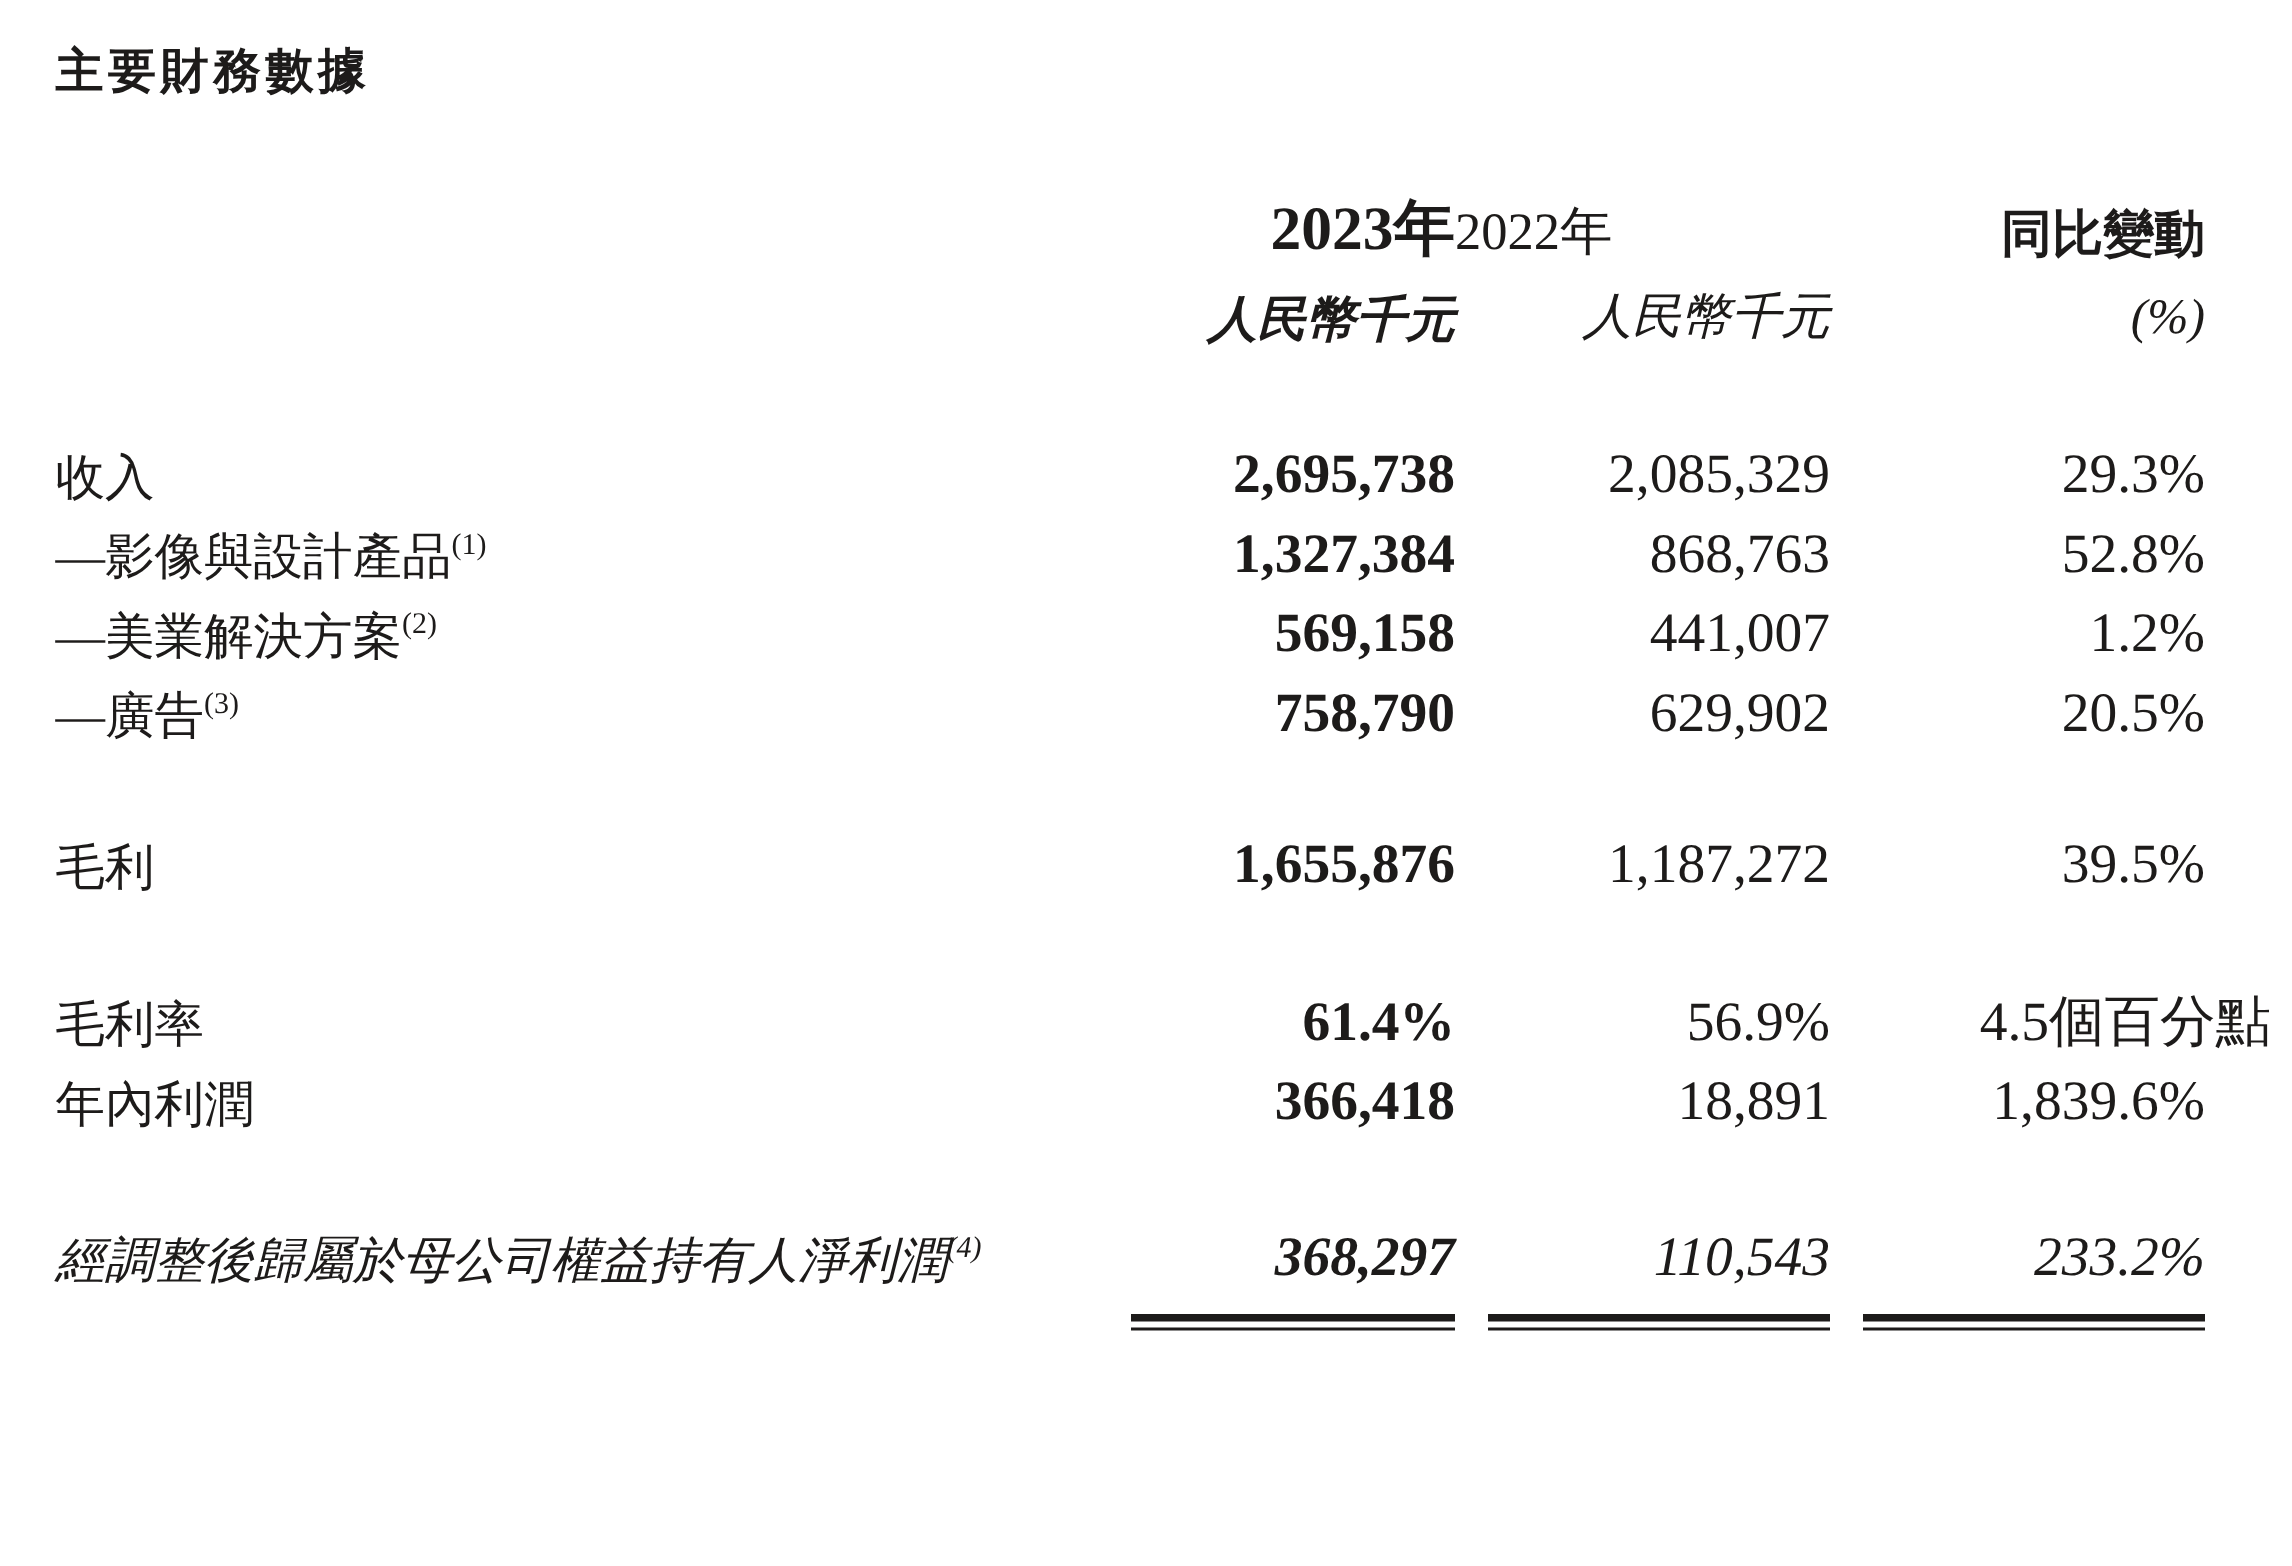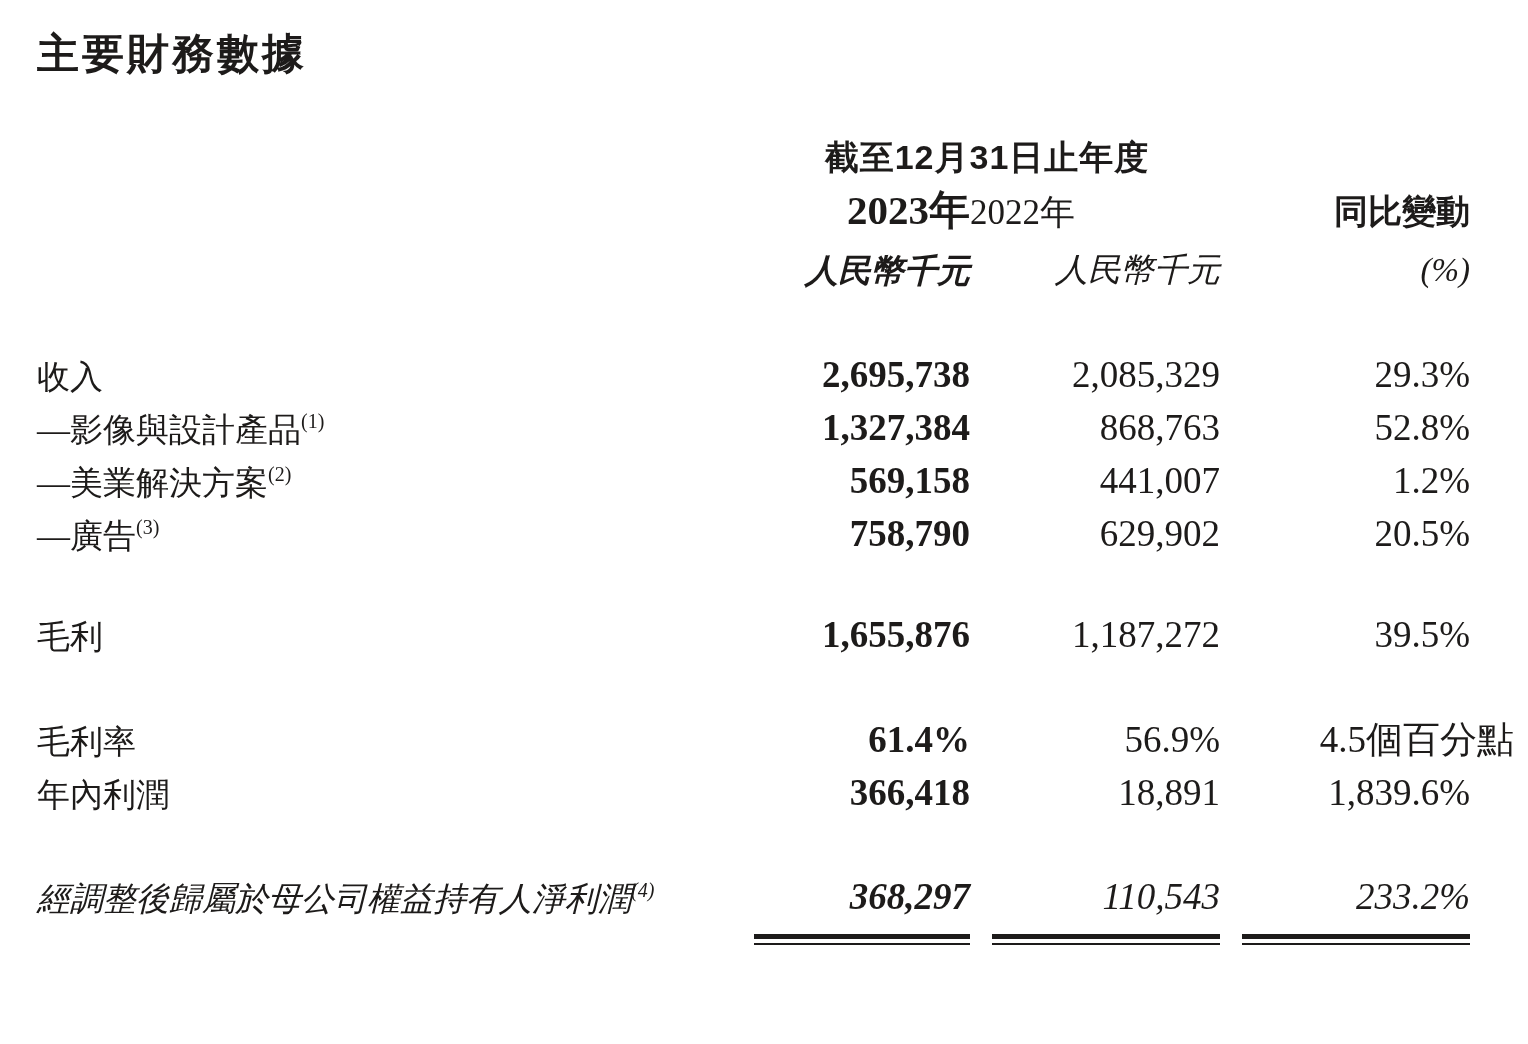--- a/index.html
+++ b/index.html
@@ -7,21 +7,21 @@
     width: 1528px; height: 1044px;
     background: #ffffff;
     color: #1d1b1a;
     font-family: "Liberation Serif", serif;
   }
   .page { position: relative; width: 1528px; height: 1044px; overflow: hidden; background: #fff; }
 
   .doc-title {
     position: absolute; left: 37px; top: 26px;
     font-family: "Liberation Sans", sans-serif;
-    font-weight: 700; font-size: 42px; letter-spacing: 3px;
+    font-weight: 700; font-size: 32px; letter-spacing: 3px;
   }
 
   table.fin {
     position: absolute; left: 37px; top: 130px;
     width: 1433px; border-collapse: collapse; table-layout: fixed;
   }
   table.fin td { padding: 0 0 12px 0; vertical-align: bottom; line-height: 1.08; overflow: visible; }
 
   
   tr.r-h1  { height: 58px; }
@@ -38,21 +38,21 @@
   .period-hdr {
     text-align: center;
     font-family: "Liberation Sans", sans-serif;
     font-weight: 700; font-size: 34px; letter-spacing: 1px;
     white-space: nowrap;
   }
   .year-bold { text-align: right; font-weight: 700; font-size: 41px; white-space: nowrap; }
   .year-reg  { text-align: left; font-size: 35px; white-space: nowrap; }
   .chg-hdr   {
     text-align: right;
-    font-family: Liberation Mono, monospace;
+    font-family: Liberation Sans, sans-serif;
     font-weight: 700; font-size: 34px; white-space: nowrap;
   }
   .unit-bold {
     text-align: right;
     font-family: "Liberation Sans", sans-serif;
     font-weight: 700; font-style: italic; font-size: 33px; white-space: nowrap;
   }
   .unit-reg  { text-align: right; font-style: italic; font-size: 33px; white-space: nowrap; }
 
   .label-cell { font-size: 33px; white-space: nowrap; }
@@ -78,25 +78,20 @@
 
   <table class="fin">
     <colgroup>
       <col style="width:717px">
         <col style="width:216px">
         <col style="width:250px">
         <col style="width:250px">
     </colgroup>
 
     <tbody>
-        <tr class="r-h1">
-      <td></td>
-      <td colspan="2" class="period-hdr">截至12月31日止年度</td>
-      <td></td>
-    </tr>
 
     <tr class="r-h2">
       <td></td>
       <td class="year-bold">2023年</td>
       <td class="year-reg">2022年</td>
       <td class="chg-hdr">同比變動</td>
     </tr>
 
     <tr class="r-h3">
       <td></td>

